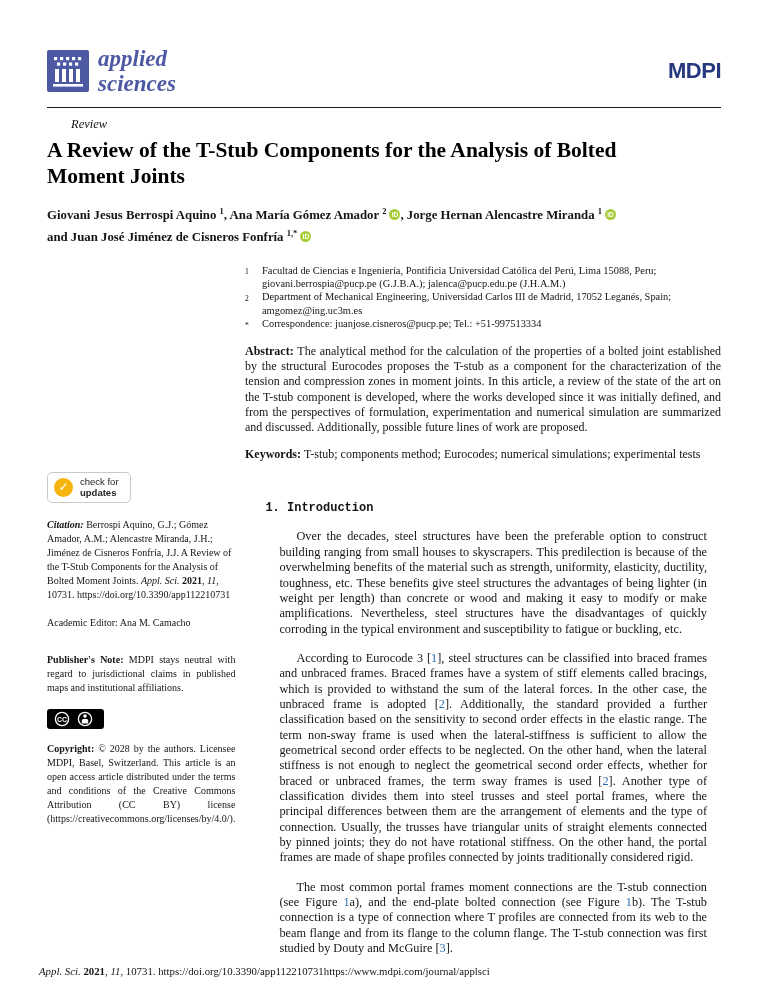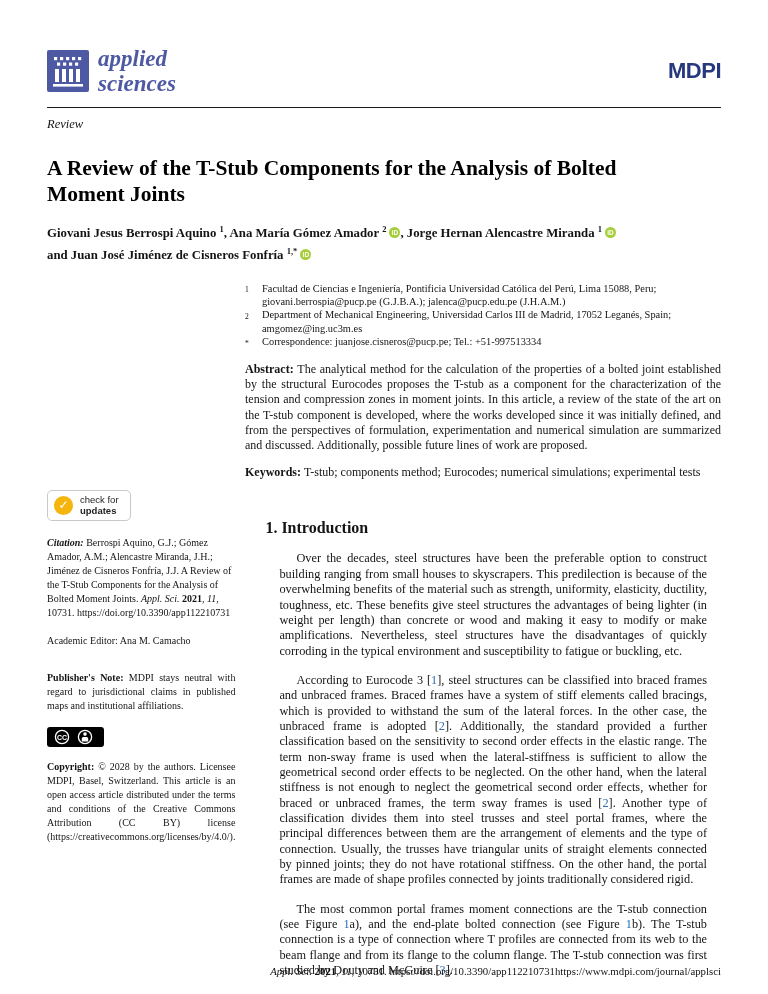--- a/index.html
+++ b/index.html
@@ -8,22 +8,22 @@
   .page{position:relative;width:768px;height:994px;padding:46px 47px 0;box-sizing:border-box;overflow:hidden;background:#fff;}
 
   
   .header{display:flex;justify-content:space-between;align-items:flex-start;}
   .as-logo{display:flex;align-items:center;gap:9px;}
   .as-logo-text{font-style:italic;font-weight:700;font-size:23px;line-height:25px;color:#4E59A4;}
   .mdpi-logo{font-family:"Liberation Sans",sans-serif;font-weight:800;font-size:22px;color:#26397E;letter-spacing:-0.5px;margin-top:12px;}
   .header-rule{border:0;border-top:1.2px solid #1a1a1a;margin:11px 0 0;}
 
   
-  .article-type{font-style:italic;font-size:12.5px;margin-top:9px;}
-  .title{font-weight:700;font-size:21.5px;line-height:26px;margin:23px 0 0;color:#000;}
+  .article-type{font-style:italic;font-size:12.5px;margin-top:9px;margin-left:24px;}
+  .title{font-weight:700;font-size:21.5px;line-height:26px;margin:5px 0 0;color:#000;}
   .authors{font-weight:700;font-size:12.8px;line-height:17.5px;margin-top:14px;}
   .authors sup{font-size:8.5px;}
 
   .orcid-icon{display:inline-block;width:11px;height:11px;border-radius:50%;background:#A6CE39;color:#fff;
     font-family:"Liberation Sans",sans-serif;font-size:6.5px;font-weight:700;line-height:11px;text-align:center;
     vertical-align:2px;margin-left:3px;font-style:normal;}
 
   
   .front-matter{margin-left:198px;margin-top:17px;}
   .aff-row{display:flex;font-size:10.4px;line-height:13.4px;}
@@ -47,24 +47,24 @@
     line-height:19px;text-align:center;font-family:"Liberation Sans",sans-serif;}
   .check-text{font-family:"Liberation Sans",sans-serif;font-size:9.5px;line-height:10.5px;color:#222;}
   .check-text b{font-weight:700;}
 
   .side-block{margin:14px 0 0;}
   .citation-block{margin-top:15px;}
   .justify{text-align:justify;margin-top:23px;}
   .cc-badge{margin-top:14px;display:block;}
   .copyright-block{margin-top:10px;}
 
-  .section-heading{font-size:16px;font-weight:700;margin:0 0 7px;}
+  .section-heading{font-size:12px;font-weight:700;margin:0 0 7px;font-family:Liberation Mono, monospace;}
   .body-para{font-size:12.3px;line-height:15.35px;text-align:justify;text-indent:17px;margin:14px;}
 
-  .footer{position:absolute;left:47px;right:47px;bottom:17px;display:flex;justify-content:flex-end;font-size:10.8px;}
+  .footer{position:absolute;left:39px;right:47px;bottom:17px;display:flex;justify-content:flex-start;font-size:10.8px;}
 </style>
 </head>
 <body>
 
 <div class="page">
 
   <div class="header">
     <div class="as-logo">
       <svg width="42" height="42" viewBox="0 0 42 42">
         <rect width="42" height="42" rx="2" fill="#4E59A4"></rect>

